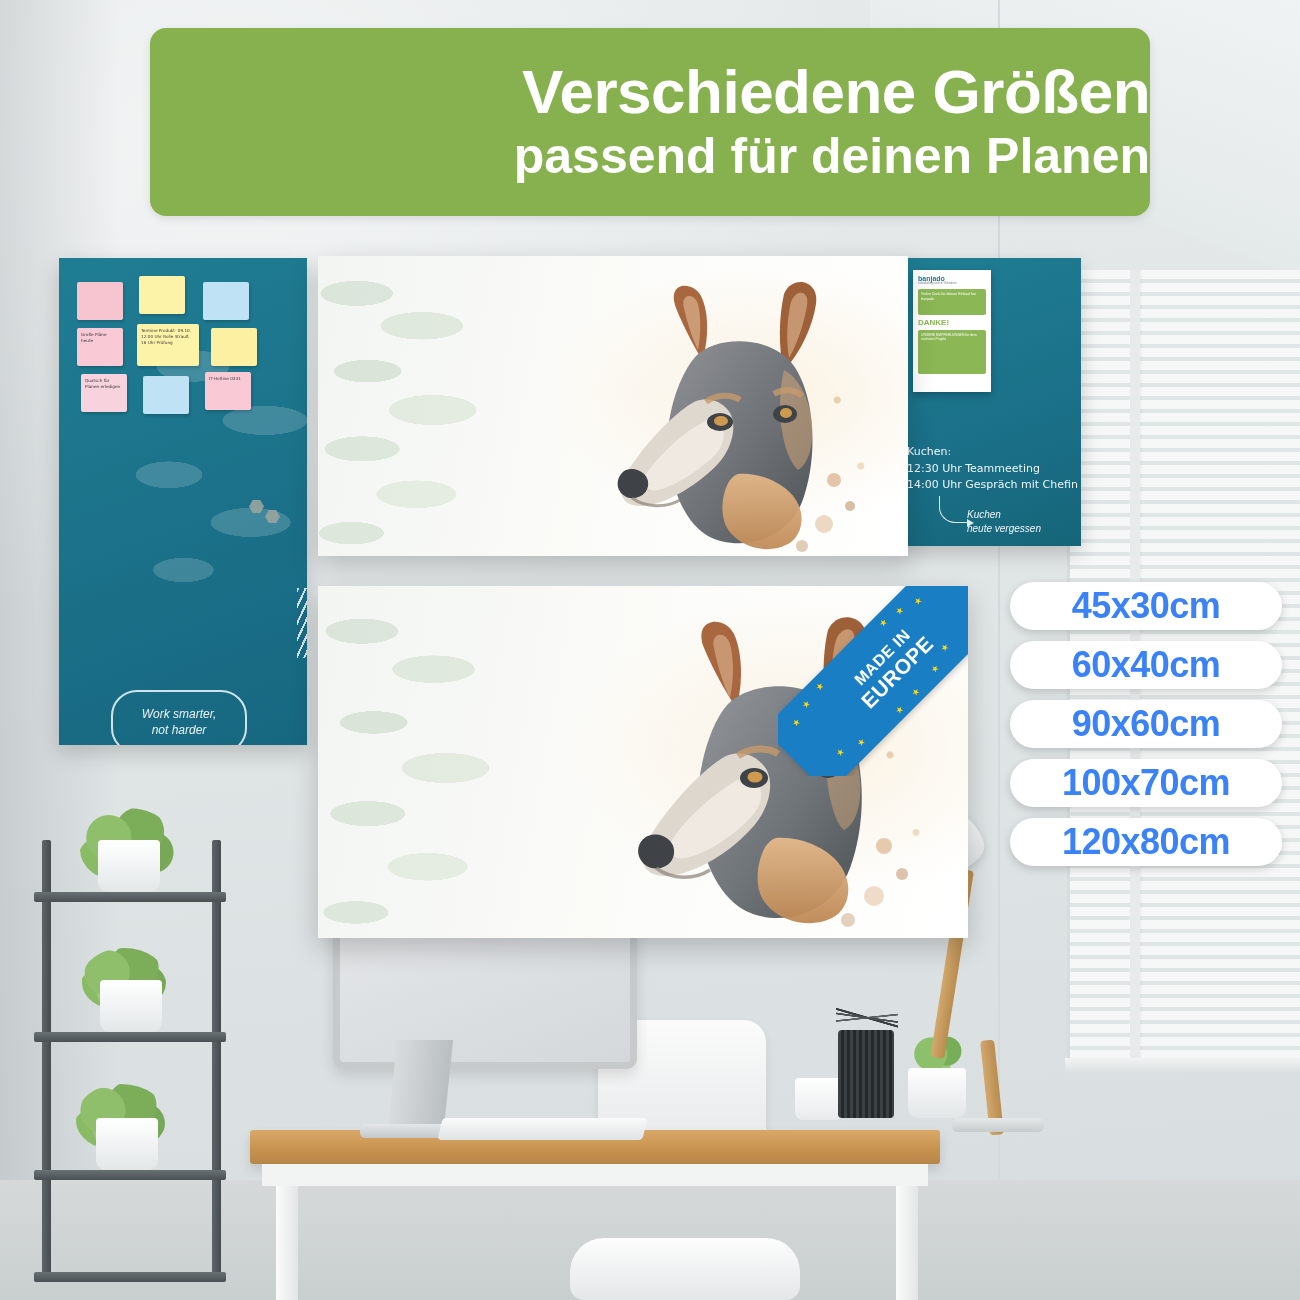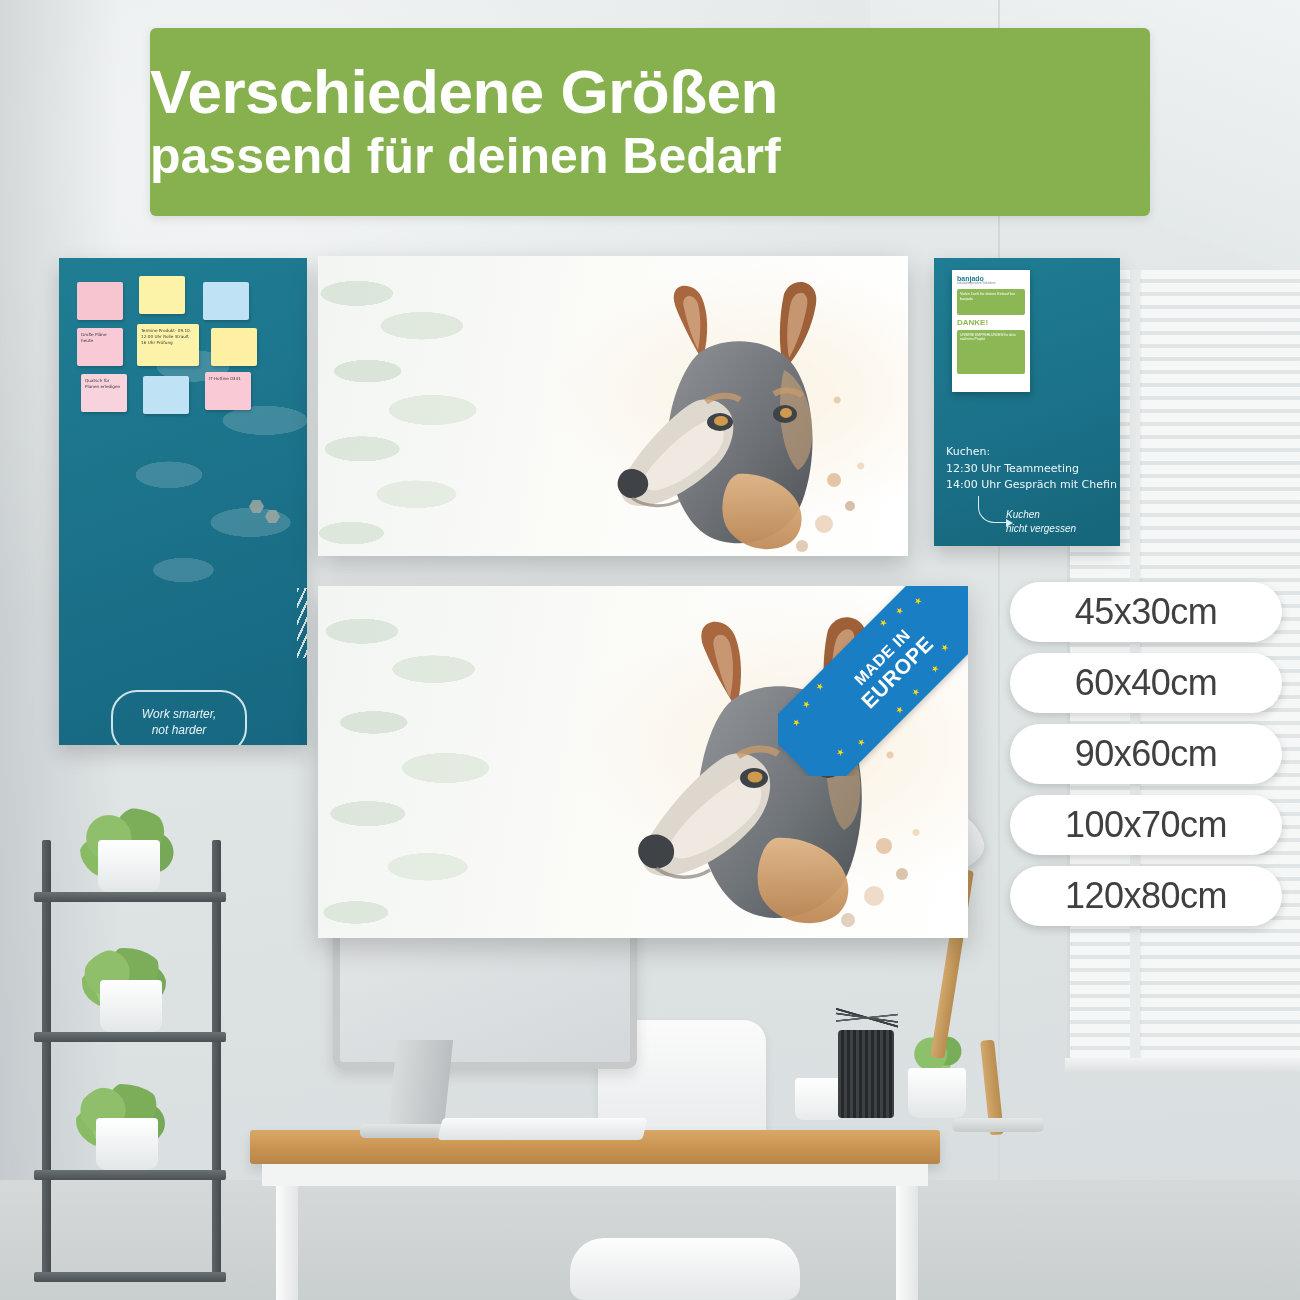--- a/index.html
+++ b/index.html
@@ -75,24 +75,24 @@
     right: 0; top: 1058px; width: 235px; height: 16px;
     background: linear-gradient(180deg, #f2f4f4, #d9dedf);
   }
 
   
   .banner {
     position: absolute;
     left: 150px; top: 28px;
     width: 1000px; height: 188px;
     background: #86b14e;
-    border-radius: 6px;
+    border-radius: 16px;
     display: flex;
     flex-direction: column;
-    align-items: flex-start;
+    align-items: flex-end;
     justify-content: center;
     box-shadow: 0 3px 10px rgba(0,0,0,.10);
   }
   .banner-line1 {
     color: #ffffff;
     font-size: 62px;
     font-weight: bold;
     letter-spacing: -.5px;
     line-height: 1.05;
   }
@@ -342,21 +342,21 @@
     position: absolute;
     left: 238px; top: 330px; width: 18px; height: 70px;
     background:
       repeating-linear-gradient(115deg, #e9eff1 0 2px, rgba(0,0,0,0) 2px 7px);
     opacity:.9;
   }
 
   
   .rightboard {
     position: absolute;
-    left: 934px; top: 258px; width: 186px; height: 288px;
+    left: 895px; top: 258px; width: 186px; height: 288px;
     background: linear-gradient(160deg, #1f7d93 0%, #1a7088 60%, #166579 100%);
     box-shadow: 0 8px 18px rgba(0,0,0,.18);
     overflow: hidden;
   }
   .flyer {
     position: absolute;
     left: 18px; top: 12px; width: 78px; height: 122px;
     background: #ffffff;
     box-shadow: 0 3px 7px rgba(0,0,0,.25);
     padding: 5px;
@@ -502,30 +502,30 @@
   
   .sizes {
     position: absolute;
     right: 18px; top: 582px;
     width: 272px;
     display: flex;
     flex-direction: column;
     gap: 11px;
   }
   .size-pill {
-    height: 60px;
+    height: 48px;
     background: #ffffff;
     border-radius: 30px;
     box-shadow: 0 3px 8px rgba(0,0,0,.16);
     display: flex;
     align-items: center;
     justify-content: center;
-    color: #404040;
+    color: #3b82f6;
     font-size: 36px;
-    font-weight: normal;
+    font-weight: bold;
     letter-spacing: -.5px;
   }
 </style>
 </head>
 <body>
 
 <div id="stage">
 
   <div class="wall"></div>
   <div class="wall-shadow-left"></div>
@@ -626,21 +626,21 @@
     </div>
 
     <div class="termine">
       <div>Kuchen:</div>
       <div>12:30 Uhr Teammeeting</div>
       <div>14:00 Uhr Gespräch mit Chefin</div>
     </div>
 
     <div class="arrow-curve"></div>
     <div class="kuchen" style="white-space:pre-line">Kuchen
-nicht vergessen</div>
+heute vergessen</div>
   </div>
 
   <div class="canvas canvas-top">
     <div class="cbg"></div>
     <div class="foliage-l"></div>
     <div class="splatter"></div>
     <div class="dog dog-top">
       <svg viewBox="0 0 300 282" xmlns="http://www.w3.org/2000/svg">
         <defs>
           <linearGradient id="fur1" x1="0" y1="0" x2="1" y2="1">
@@ -745,21 +745,21 @@
           <span style="left:182px; top:66px">★</span>
           <span style="left:106px; top:78px">★</span>
           <span style="left:130px; top:77px">★</span>
         </div>
       </div>
     </div>
   </div>
 
   <div class="banner">
     <div class="banner-line1">Verschiedene Größen</div>
-    <div class="banner-line2">passend für deinen Bedarf</div>
+    <div class="banner-line2">passend für deinen Planen</div>
   </div>
 
   <div class="sizes">
     <div class="size-pill">45x30cm</div>
     <div class="size-pill">60x40cm</div>
     <div class="size-pill">90x60cm</div>
     <div class="size-pill">100x70cm</div>
     <div class="size-pill">120x80cm</div>
   </div>
 

